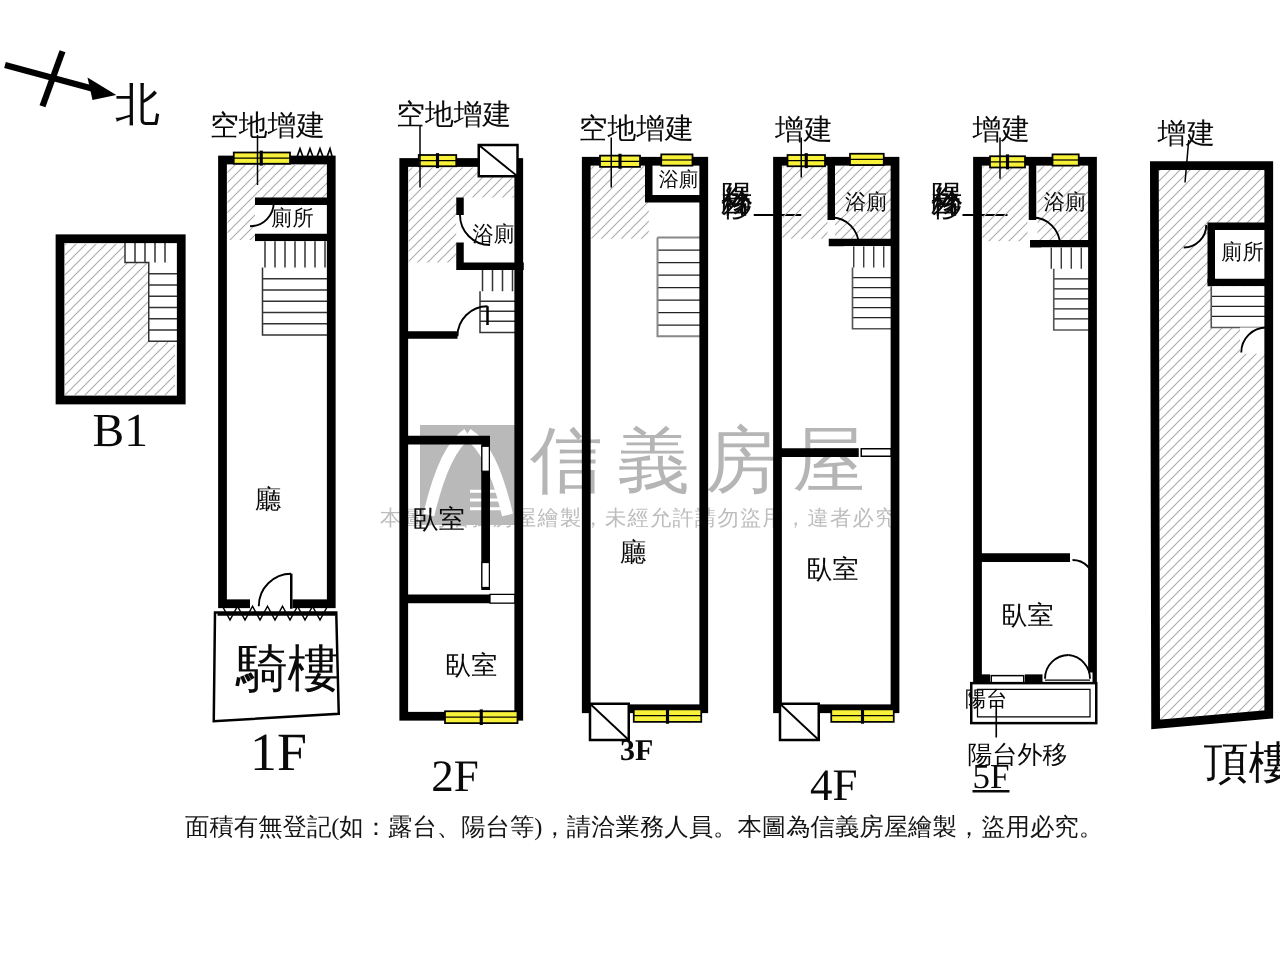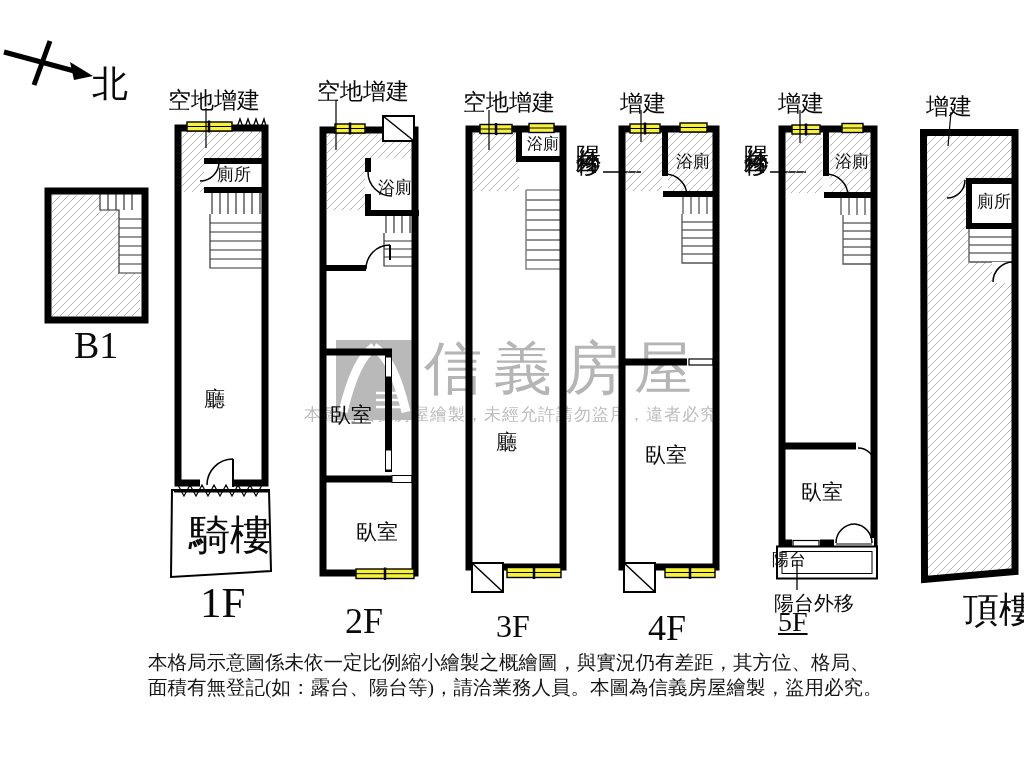--- a/index.html
+++ b/index.html
@@ -239,38 +239,37 @@
 
   <div class="lbl" style="left:317px;top:76px;font-size:23px;">空地增建</div>
   <div class="lbl" style="left:378px;top:176px;font-size:17px;">浴廁</div>
   <div class="lbl" style="left:330px;top:401px;font-size:21px;">臥室</div>
   <div class="lbl" style="left:356px;top:518px;font-size:21px;">臥室</div>
   <div class="lbl" style="left:345px;top:584px;font-size:36px;margin-top:16px;">2F</div>
 
   <div class="lbl" style="left:463px;top:87px;font-size:23px;">空地增建</div>
   <div class="lbl" style="left:527px;top:134px;font-size:16px;">浴廁</div>
   <div class="lbl" style="left:496px;top:428px;font-size:21px;">廳</div>
-  <div class="lbl" style="left:496px;top:608px;font-size:32px;">3F</div>
+  <div class="lbl" style="left:496px;top:588px;font-size:24px;font-weight:bold;">3F</div>
 
   <div class="lbl vert" style="left:572px;top:126px;font-size:25px;letter-spacing:2px;">陽台外移</div>
   <div class="lbl" style="left:620px;top:88px;font-size:23px;">增建</div>
   <div class="lbl" style="left:676px;top:150px;font-size:17px;">浴廁</div>
   <div class="lbl" style="left:645px;top:441px;font-size:21px;">臥室</div>
   <div class="lbl" style="left:648px;top:591px;font-size:36px;margin-top:16px;">4F</div>
 
   <div class="lbl vert" style="left:740px;top:126px;font-size:25px;letter-spacing:2px;">陽台外移</div>
   <div class="lbl" style="left:778px;top:88px;font-size:23px;">增建</div>
   <div class="lbl" style="left:835px;top:150px;font-size:17px;">浴廁</div>
   <div class="lbl" style="left:801px;top:478px;font-size:21px;">臥室</div>
   <div class="lbl" style="left:772px;top:548px;font-size:17px;">陽台</div>
   <div class="lbl" style="left:774px;top:590px;font-size:20px;">陽台外移</div>
   <div class="lbl" style="left:778px;top:606px;font-size:28px;text-decoration:underline;">5F</div>
 
   <div class="lbl" style="left:926px;top:91px;font-size:23px;">增建</div>
   <div class="lbl" style="left:977px;top:190px;font-size:17px;">廁所</div>
   <div class="lbl" style="left:941px;top:586px;font-size:36px;margin-left:22px;">頂樓</div>
 
   <div class="disc" style="left:148px;top:651px;">
-    <div>本格局示意圖係未依一定比例縮小繪製之概繪圖，與實況仍有差距，其方位、格局、</div>
     <div>面積有無登記(如：露台、陽台等)，請洽業務人員。本圖為信義房屋繪製，盜用必究。</div>
   </div>
 
 </div>
 
 </body></html>

